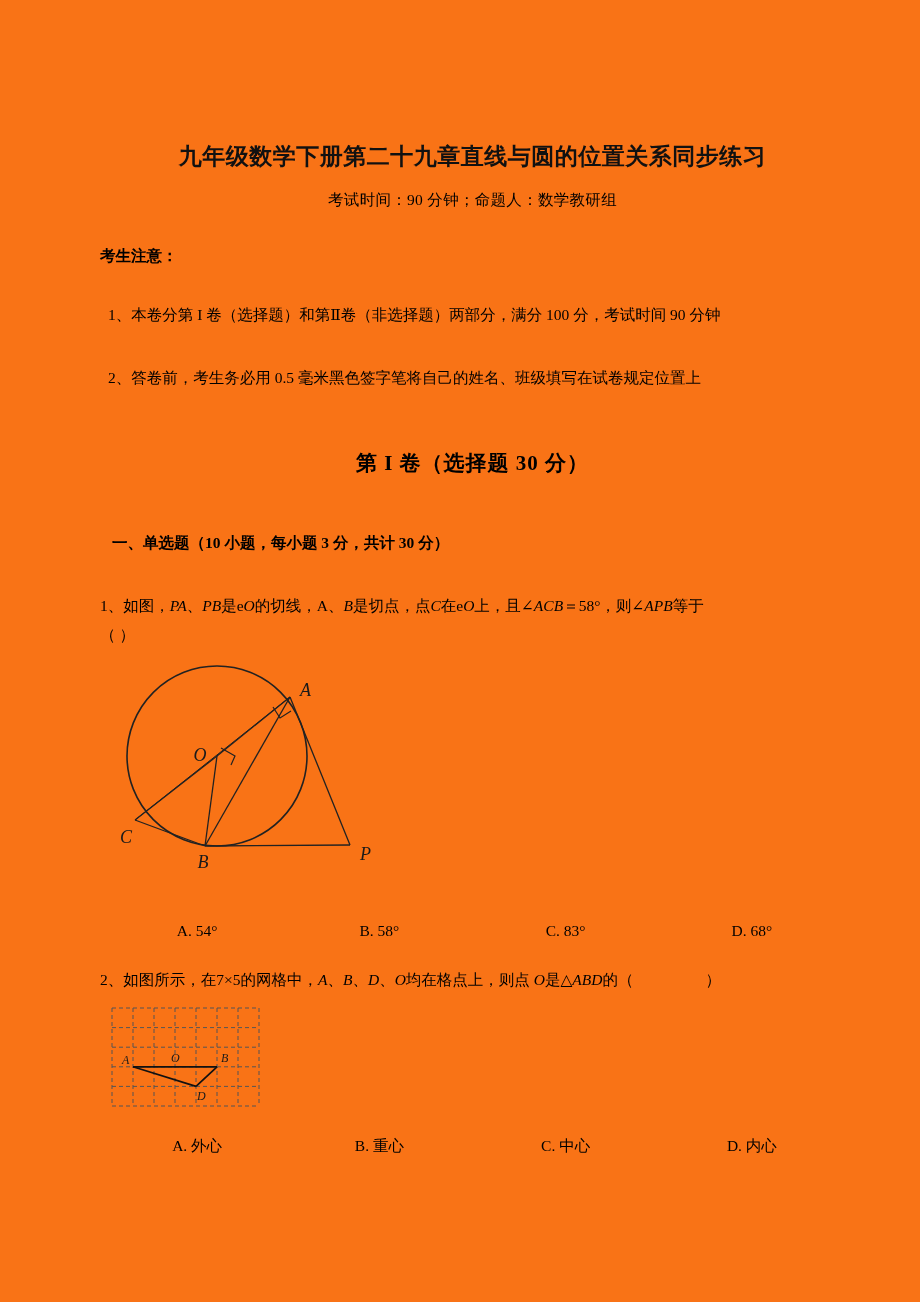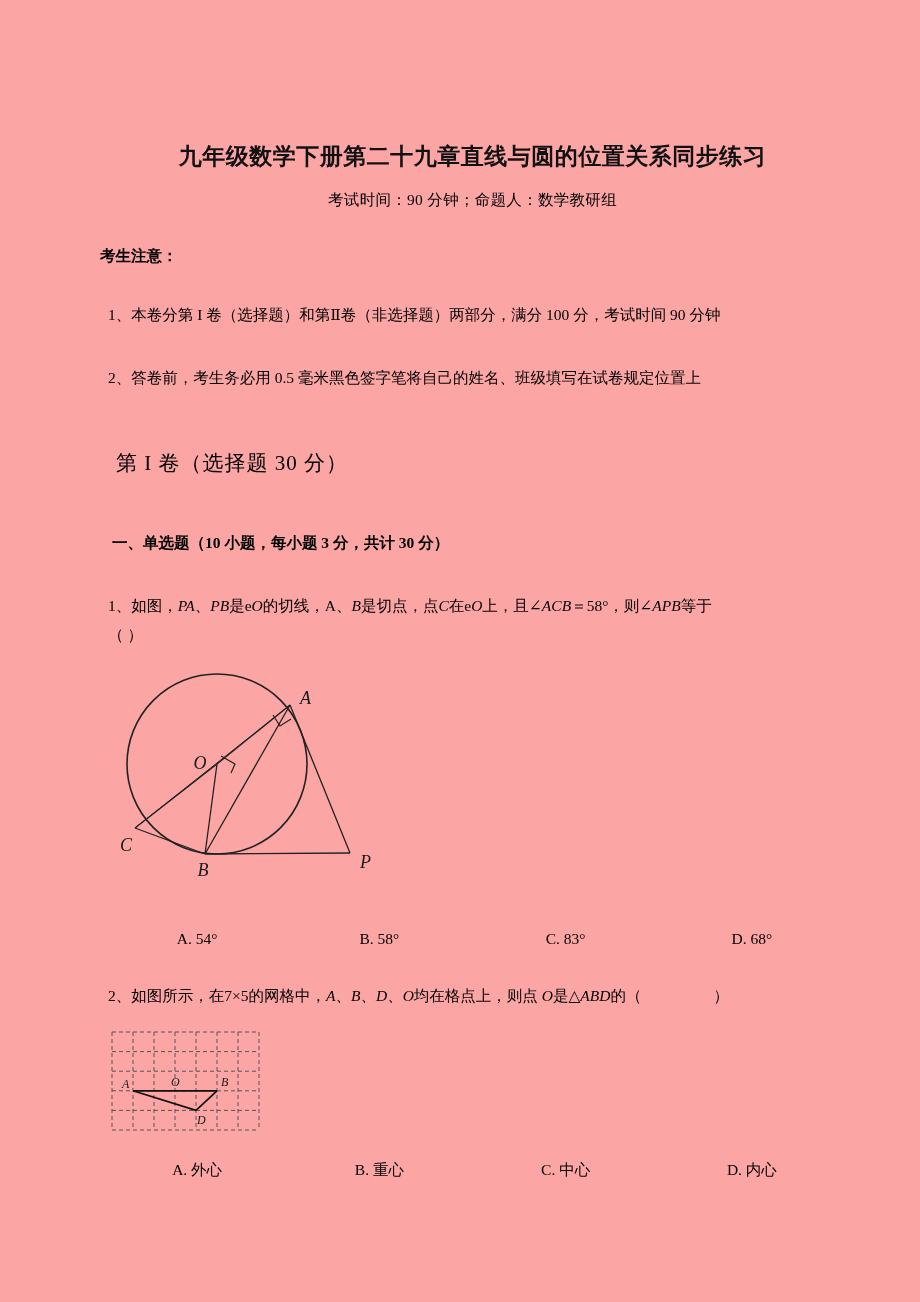--- a/index.html
+++ b/index.html
@@ -9,21 +9,21 @@
   }
   body {
     font-family: "Liberation Serif", "DejaVu Serif", serif;
     color: #000000;
   }
   #page {
     position: relative;
     width: 920px;
     height: 1302px;
     overflow: hidden;
-    background: #fca5a5;
+    background: #f97316;
   }
   .content {
     position: absolute;
     left: 100px;
     top: 0;
     width: 745px;
   }
 
   
   .doc-title {
@@ -54,38 +54,38 @@
   .notice-item {
     font-size: 15.5px;
     margin: 8px;
     padding-top: 25px;
     line-height: 1.95;
     text-align: justify;
   }
 
   
   .part-heading {
-    text-align: left;
+    text-align: center;
     font-size: 21px;
-    font-weight: normal;
+    font-weight: bold;
     margin: 16px;
     padding-top: 40px;
     letter-spacing: 1px;
   }
   .section-heading {
     font-size: 15.5px;
     font-weight: bold;
     margin: 12px;
     padding-top: 40px;
   }
 
   
   .question {
     font-size: 15.5px;
-    margin: 8px;
+    margin: 0;
     padding-top: 26px;
     line-height: 1.85;
     text-align: justify;
   }
   .q-blank {
     letter-spacing: 0;
   }
   i, .mi {
     font-style: italic;
   }

